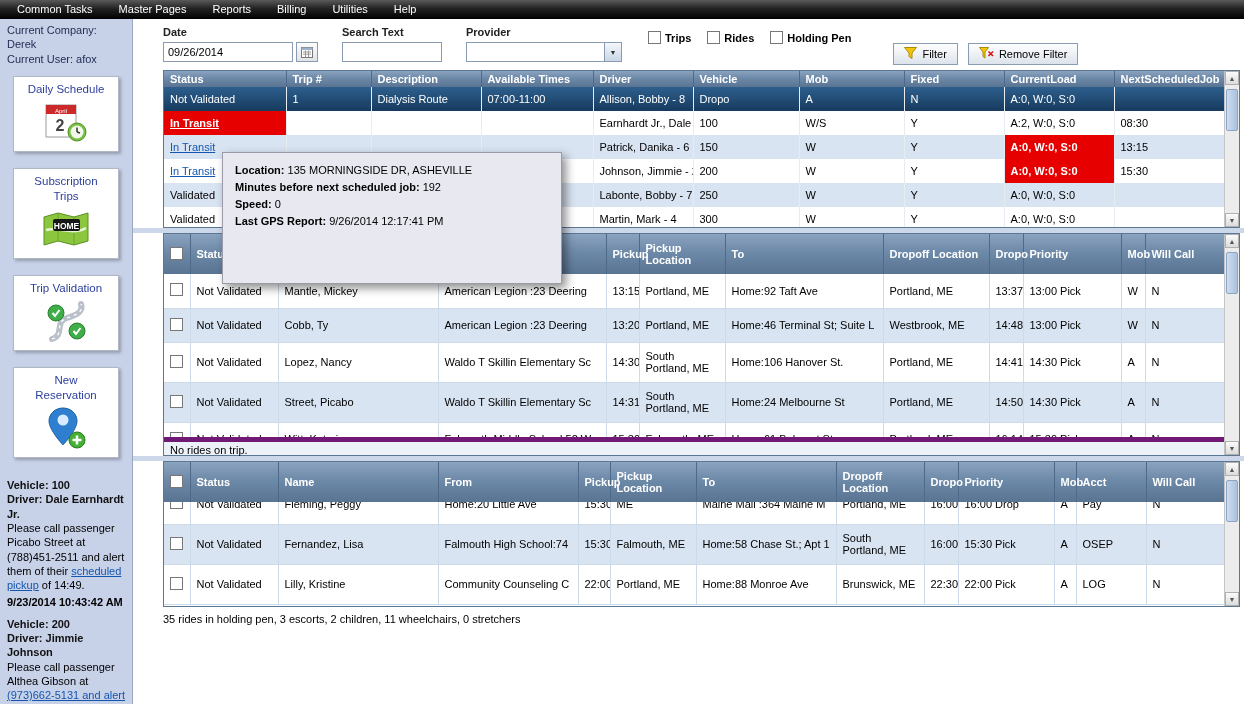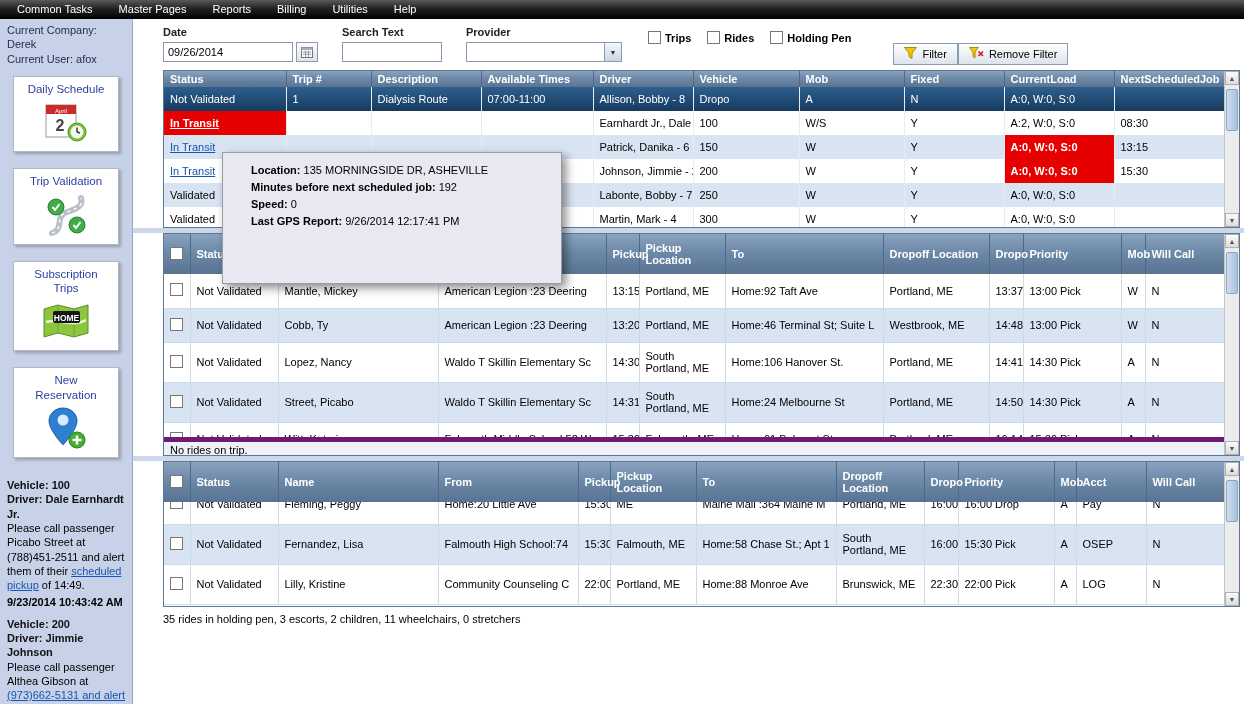--- a/index.html
+++ b/index.html
@@ -35,21 +35,21 @@
   .date-input { width:130px; }
   .search-input { width:100px; }
   .provider-input { width:138px; border-right:none; }
   .calbtn { width:22px; height:20px; border:1px solid #8a9ab0; background:linear-gradient(#fdfdfd,#dfe4ea); margin-left:3px; display:flex; align-items:center; justify-content:center; cursor:pointer; }
   .ddbtn { width:18px; height:20px; border:1px solid #8a9ab0; background:linear-gradient(#f4f7fb,#c9d6e6); display:flex; align-items:center; justify-content:center; font-size:7px; color:#333; cursor:pointer; }
   .cbrow { display:flex; align-items:center; margin-top:5px; margin-left:2px; }
   .cbpair { display:flex; align-items:center; margin-right:16px; cursor:pointer; }
   .cb { width:13px; height:13px; background:#fff; border:1px solid #777; display:inline-block; flex:none; }
   .cblabel { font-weight:bold; margin-left:4px; }
   .btn { display:inline-flex; align-items:center; gap:5px; border:1px solid #8a9cb2; background:linear-gradient(#fefefe,#dde3ec); padding:3px 10px; font-size:11px; cursor:pointer; height:22px; }
-  .filter-btns { margin-top:17px; margin-left:26px; display:flex; }
+  .filter-btns { margin-top:17px; margin-left:26px; display:flex; gap:10px; }
 
   .toolbar { padding:2px 0 7px 30px; display:flex; gap:4px; }
   .tbtn { border:1px solid #8a8a8a; background:linear-gradient(#fdfdfd,#e2e2e2); padding:3px 9px; font-size:11px; cursor:pointer; }
 
   
   .grid-wrap { margin-left:30px; width:1077px; border:1px solid #5c7794; position:relative; padding-right:15px; background:#fff; }
   .spacer { height:5px; background:#ccd7ea; }
   table { border-collapse:collapse; table-layout:fixed; width:1060px; }
   th { background:linear-gradient(#8aa3bf,#6d89a8 45%,#597492); color:#fff; font-weight:bold; font-size:11px; text-align:left; padding:2px 6px; border-right:1px solid #4e698a; vertical-align:middle; cursor:pointer; }
   td { font-size:11px; padding:1px 6px; vertical-align:middle; overflow:hidden; border-right:1px solid rgba(120,150,185,0.18); }
@@ -66,21 +66,21 @@
   .h2 th { height:40px; }
   .statusbar { height:18px; line-height:17px; background:#edf2f9; border-top:5px solid #701a75; padding-left:6px; }
 
   
   .vscroll { position:absolute; right:0; top:0; bottom:0; width:15px; background:#ececec; border-left:1px solid #c4c4c4; display:flex; flex-direction:column; }
   .varrow { height:14px; background:linear-gradient(#fbfbfb,#dcdcdc); border:1px solid #b0b0b0; font-size:7px; color:#555; text-align:center; line-height:13px; cursor:pointer; flex:none; }
   .vtrack { flex:1; position:relative; }
   .vthumb { position:absolute; left:1px; right:1px; top:4px; height:42px; background:linear-gradient(90deg,#cfdcef,#aac1dd); border:1px solid #8aa4c6; border-radius:2px; cursor:grab; }
 
   
-  .tooltip { position:absolute; left:222px; top:152px; width:340px; height:132px; background:#e7e8f0; border:1px solid #9a9aa8; box-shadow:4px 4px 9px rgba(0,0,0,0.45); padding:9px 28px; z-index:50; line-height:1.55; }
+  .tooltip { position:absolute; left:222px; top:152px; width:340px; height:132px; background:#e7e8f0; border:1px solid #9a9aa8; box-shadow:4px 4px 9px rgba(0,0,0,0.45); padding:9px 12px; z-index:50; line-height:1.55; }
   .tt-label { font-weight:bold; }
 
   .footer-status { margin:5px 0 0 30px; width:480px; line-height:1.35; color:#000; }
 </style>
 </head>
 <body>
 
 <div class="menubar">
   <span class="menu-item">Common Tasks</span>
   <span class="menu-item">Master Pages</span>
@@ -108,43 +108,43 @@
           <text x="17" y="30" font-size="16" fill="#444" text-anchor="middle" font-weight="bold">2</text>
           <circle cx="34" cy="31" r="9" fill="#7ac143" stroke="#4e8f1f"></circle>
           <circle cx="34" cy="31" r="6.5" fill="#f4f9ee"></circle>
           <line x1="34" y1="31" x2="34" y2="26.5" stroke="#333" stroke-width="1.5"></line>
           <line x1="34" y1="31" x2="37" y2="32" stroke="#333" stroke-width="1.5"></line>
         </svg>
       </div>
     </div>
 
     <div class="nav-card">
+      <div class="nav-label">Subscription Trips</div>
+      <div class="nav-icon">
+        <svg width="50" height="42" viewBox="0 0 50 42">
+          <polygon points="3,9 17,5 33,9 47,5 47,33 33,37 17,33 3,37" fill="#8cc63f" stroke="#5a8f23"></polygon>
+          <line x1="17" y1="5" x2="17" y2="33" stroke="#6ea32c"></line>
+          <line x1="33" y1="9" x2="33" y2="37" stroke="#6ea32c"></line>
+          <path d="M5 22 C 16 18, 32 28, 45 20" stroke="#e8f3d4" stroke-width="2.5" fill="none"></path>
+          <rect x="12" y="11" width="27" height="12" rx="2" fill="#161616"></rect>
+          <text x="25.5" y="20.5" font-size="8.5" fill="#fff" text-anchor="middle" font-weight="bold">HOME</text>
+        </svg>
+      </div>
+    </div>
+
+    <div class="nav-card">
       <div class="nav-label">Trip Validation</div>
       <div class="nav-icon">
         <svg width="46" height="44" viewBox="0 0 46 44">
           <path d="M9 40 C 22 36, 11 23, 24 19 S 40 11, 38 5" fill="none" stroke="#b9c0c9" stroke-width="6" stroke-linecap="round"></path>
           <path d="M9 40 C 22 36, 11 23, 24 19 S 40 11, 38 5" fill="none" stroke="#fff" stroke-width="1.4" stroke-dasharray="3 4"></path>
           <circle cx="13" cy="14" r="8" fill="#3fae49" stroke="#2c7d33"></circle>
           <path d="M9.5 14 l2.5 3 l4.5 -6" stroke="#fff" stroke-width="2" fill="none"></path>
           <circle cx="34" cy="32" r="8" fill="#3fae49" stroke="#2c7d33"></circle>
           <path d="M30.5 32 l2.5 3 l4.5 -6" stroke="#fff" stroke-width="2" fill="none"></path>
-        </svg>
-      </div>
-    </div>
-
-    <div class="nav-card">
-      <div class="nav-label">Subscription Trips</div>
-      <div class="nav-icon">
-        <svg width="50" height="42" viewBox="0 0 50 42">
-          <polygon points="3,9 17,5 33,9 47,5 47,33 33,37 17,33 3,37" fill="#8cc63f" stroke="#5a8f23"></polygon>
-          <line x1="17" y1="5" x2="17" y2="33" stroke="#6ea32c"></line>
-          <line x1="33" y1="9" x2="33" y2="37" stroke="#6ea32c"></line>
-          <path d="M5 22 C 16 18, 32 28, 45 20" stroke="#e8f3d4" stroke-width="2.5" fill="none"></path>
-          <rect x="12" y="11" width="27" height="12" rx="2" fill="#161616"></rect>
-          <text x="25.5" y="20.5" font-size="8.5" fill="#fff" text-anchor="middle" font-weight="bold">HOME</text>
         </svg>
       </div>
     </div>
 
     <div class="nav-card">
       <div class="nav-label">New Reservation</div>
       <div class="nav-icon">
         <svg width="42" height="44" viewBox="0 0 42 44">
           <path d="M18 2 C 10 2, 4 8, 4 15 C 4 24, 18 39, 18 39 C 18 39, 32 24, 32 15 C 32 8, 26 2, 18 2 Z" fill="#2f7fd1" stroke="#1b5ea3"></path>
           <circle cx="18" cy="14" r="5.5" fill="#d9ecff"></circle>

